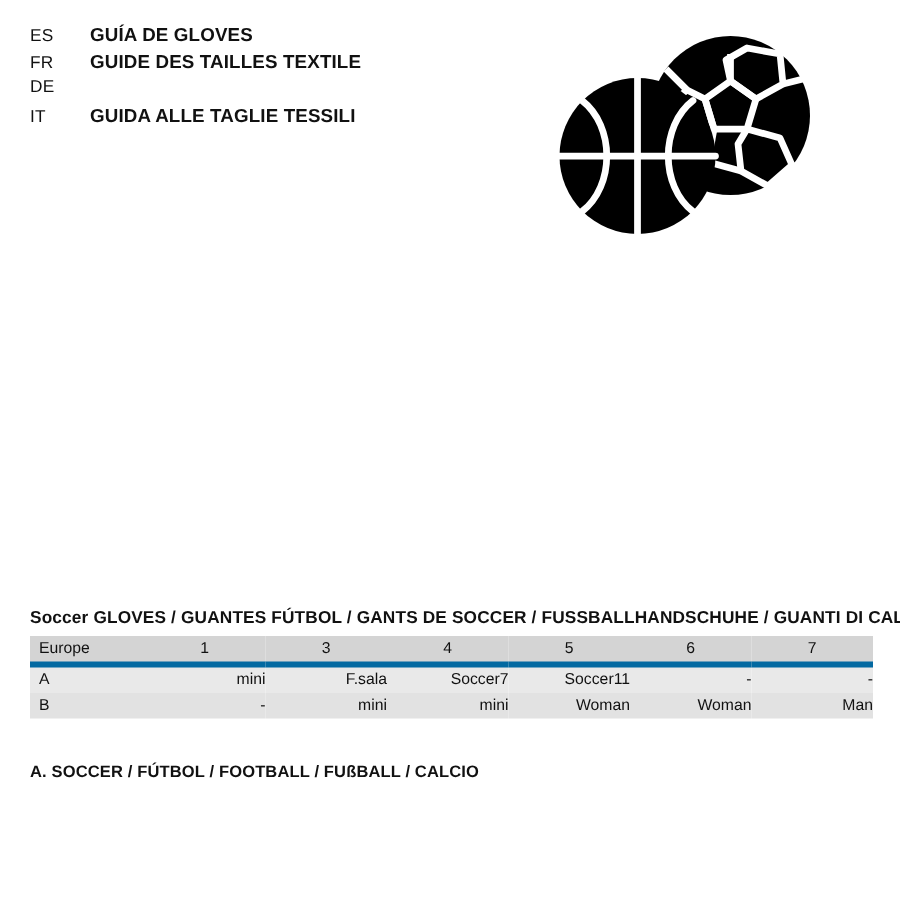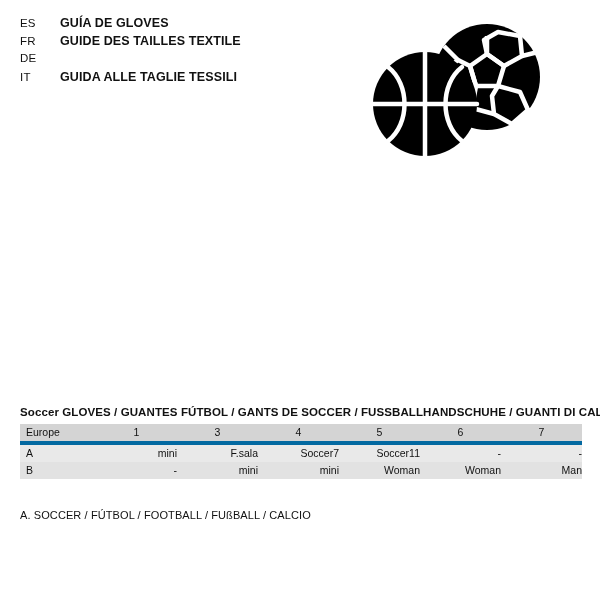--- a/index.html
+++ b/index.html
@@ -101,21 +101,21 @@
 
   
   #legend {
     position: absolute;
     left: 20px;
     top: 508px;
     width: 560px;
   }
   .legend-line {
     font-size: 11px;
-    font-weight: normal;
+    font-weight: bold;
     letter-spacing: 0.1px;
     color: #111;
     line-height: 15px;
     white-space: nowrap;
   }
 </style>
 </head>
 <body>
 
 <div id="lang-block">

